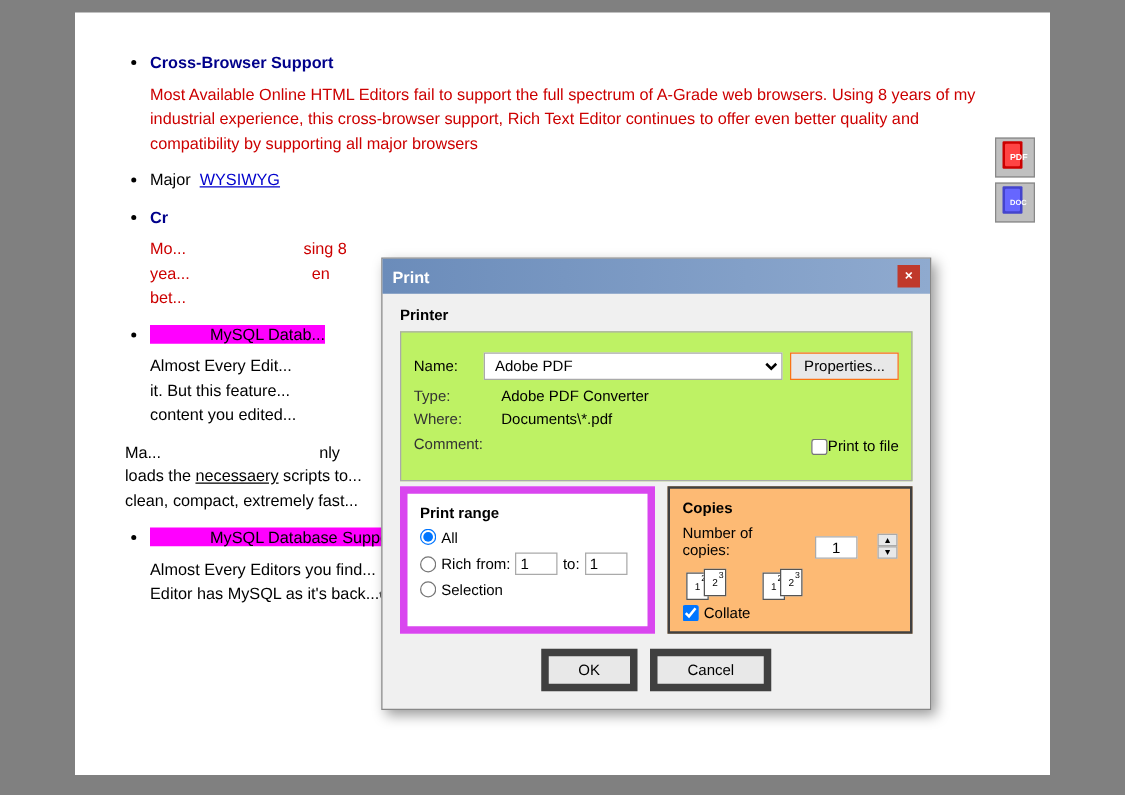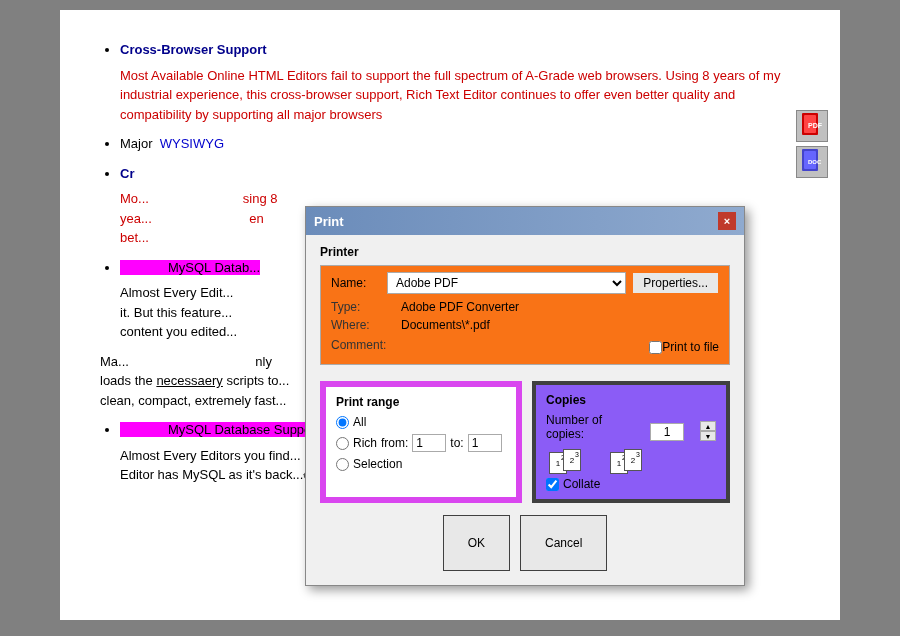--- a/index.html
+++ b/index.html
@@ -147,23 +147,23 @@
     }
 
     .section-label {
       font-weight: bold;
       margin-bottom: 6px;
       font-size: 12px;
     }
 
     .printer-section {
       border: 1px solid #aaa;
-      padding: 6px 10px;
-      margin-bottom: 16px;
-      background: #f97316;
+      padding: 16px 10px;
+      margin-bottom: 4px;
+      background: #bef264;
     }
 
     .field-row {
       display: flex;
       align-items: center;
       margin-bottom: 4px;
     }
 
     .field-label {
       width: 70px;
@@ -217,29 +217,29 @@
     }
 
     .print-range-box {
       border: 6px solid #d946ef;
       padding: 8px 10px;
       flex: 1;
       background: white;
     }
 
     .copies-box {
-      border: 4px solid #404040;
+      border: 2px solid #404040;
       padding: 8px 10px;
       flex: 1;
-      background: #8b5cf6;
+      background: #fdba74;
     }
 
     .radio-row {
       display: flex;
-      align-items: center;
+      align-items: flex-start;
       margin-bottom: 5px;
       gap: 4px;
       font-size: 12px;
     }
 
     .pages-row {
       display: flex;
       align-items: center;
       gap: 4px;
       font-size: 12px;
@@ -324,23 +324,23 @@
     }
 
     .dialog-buttons {
       display: flex;
       justify-content: center;
       gap: 10px;
       margin-top: 12px;
     }
 
     .dialog-btn {
-      padding: 20px 24px;
-      font-size: 12px;
-      border: 1px solid #404040;
+      padding: 4px 24px;
+      font-size: 12px;
+      border: 6px solid #404040;
       cursor: pointer;
     }
 
     .ok-btn {
       background: #e8e8e8;
     }
 
     .cancel-btn {
       background: #e8e8e8;
     }
@@ -354,21 +354,21 @@
 
 <div class="doc-area">
   <div class="doc-page">
     <div class="doc-content">
       <ul>
         <li>
           <span class="bold-blue">Cross-Browser Support</span>
           <p class="para red-text">Most Available Online HTML Editors fail to support the full spectrum of A-Grade web browsers. Using 8 years of my industrial experience, this cross-browser support, Rich Text Editor continues to offer even better quality and compatibility by supporting all major browsers</p>
         </li>
         <li>
-          <p class="para">Major &nbsp;<span style="color:#0000CC; ">WYSIWYG</span><span style="color: #888; font-size:11px;"> </span></p>
+          <p class="para">Major &nbsp;<span style="color:#0000CC; text-decoration:underline;">WYSIWYG</span><span style="color: #888; font-size:11px;"> </span></p>
         </li>
       </ul>
 
       <div style="margin-top:10px;">
         <ul>
           <li>
             <span class="bold-blue">Cr</span>
             <p class="para red-text">Mo... &nbsp;&nbsp;&nbsp;&nbsp;&nbsp;&nbsp;&nbsp;&nbsp;&nbsp;&nbsp;&nbsp;&nbsp;&nbsp;&nbsp;&nbsp;&nbsp;&nbsp;&nbsp;&nbsp;&nbsp;&nbsp;&nbsp;&nbsp;&nbsp;&nbsp;sing 8<br>yea...&nbsp;&nbsp;&nbsp;&nbsp;&nbsp;&nbsp;&nbsp;&nbsp;&nbsp;&nbsp;&nbsp;&nbsp;&nbsp;&nbsp;&nbsp;&nbsp;&nbsp;&nbsp;&nbsp;&nbsp;&nbsp;&nbsp;&nbsp;&nbsp;&nbsp;&nbsp;&nbsp;en<br>bet...</p>
           </li>
           <li>

